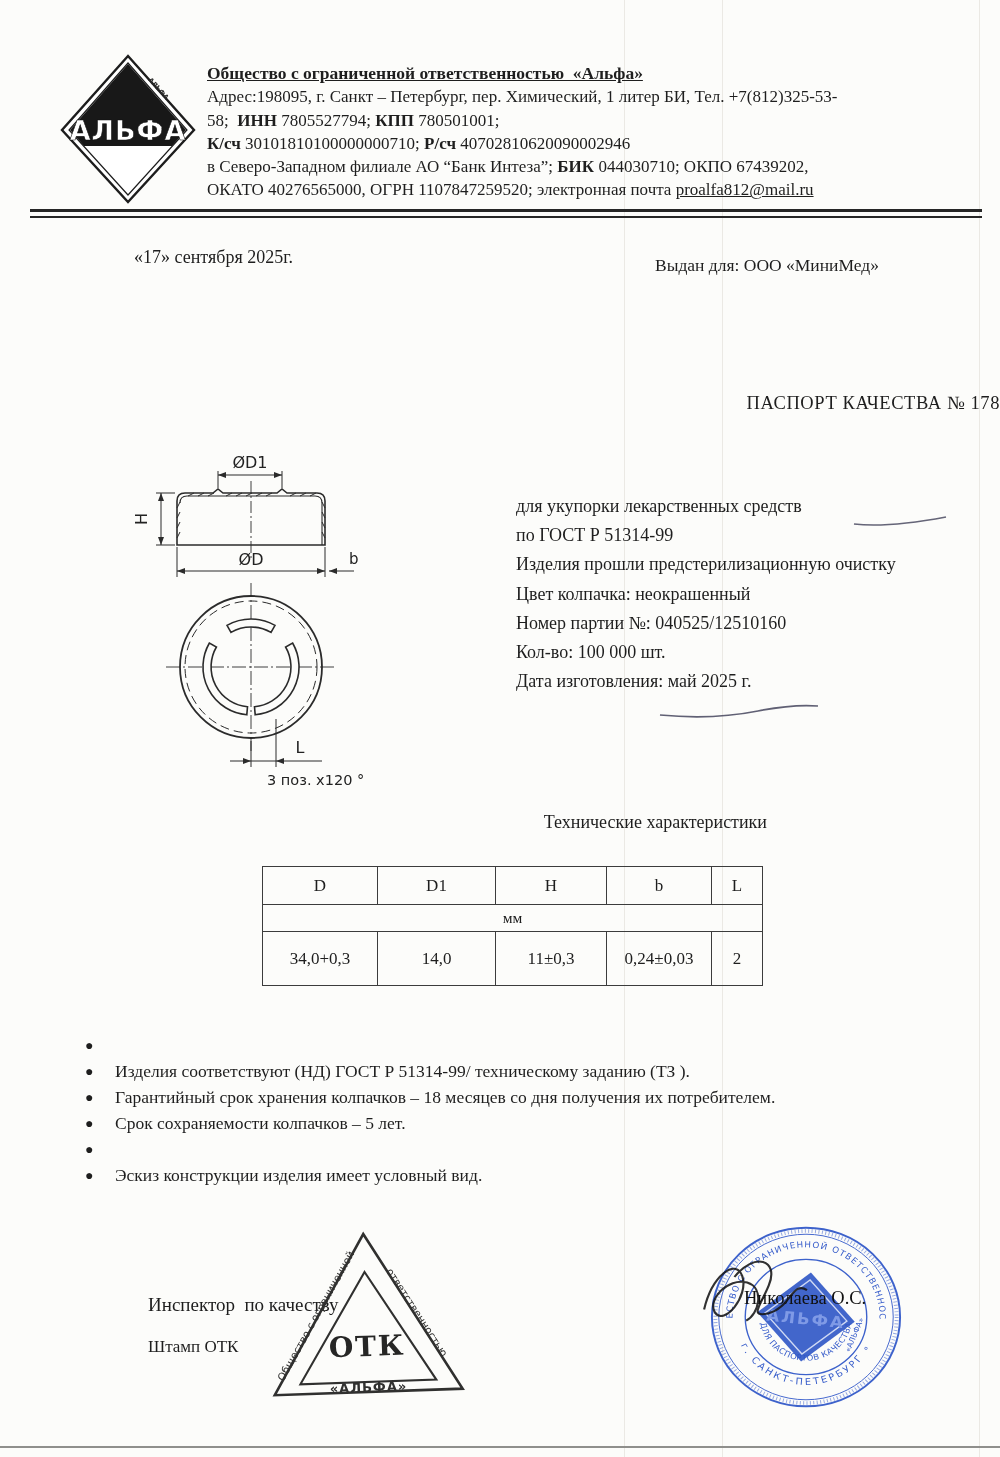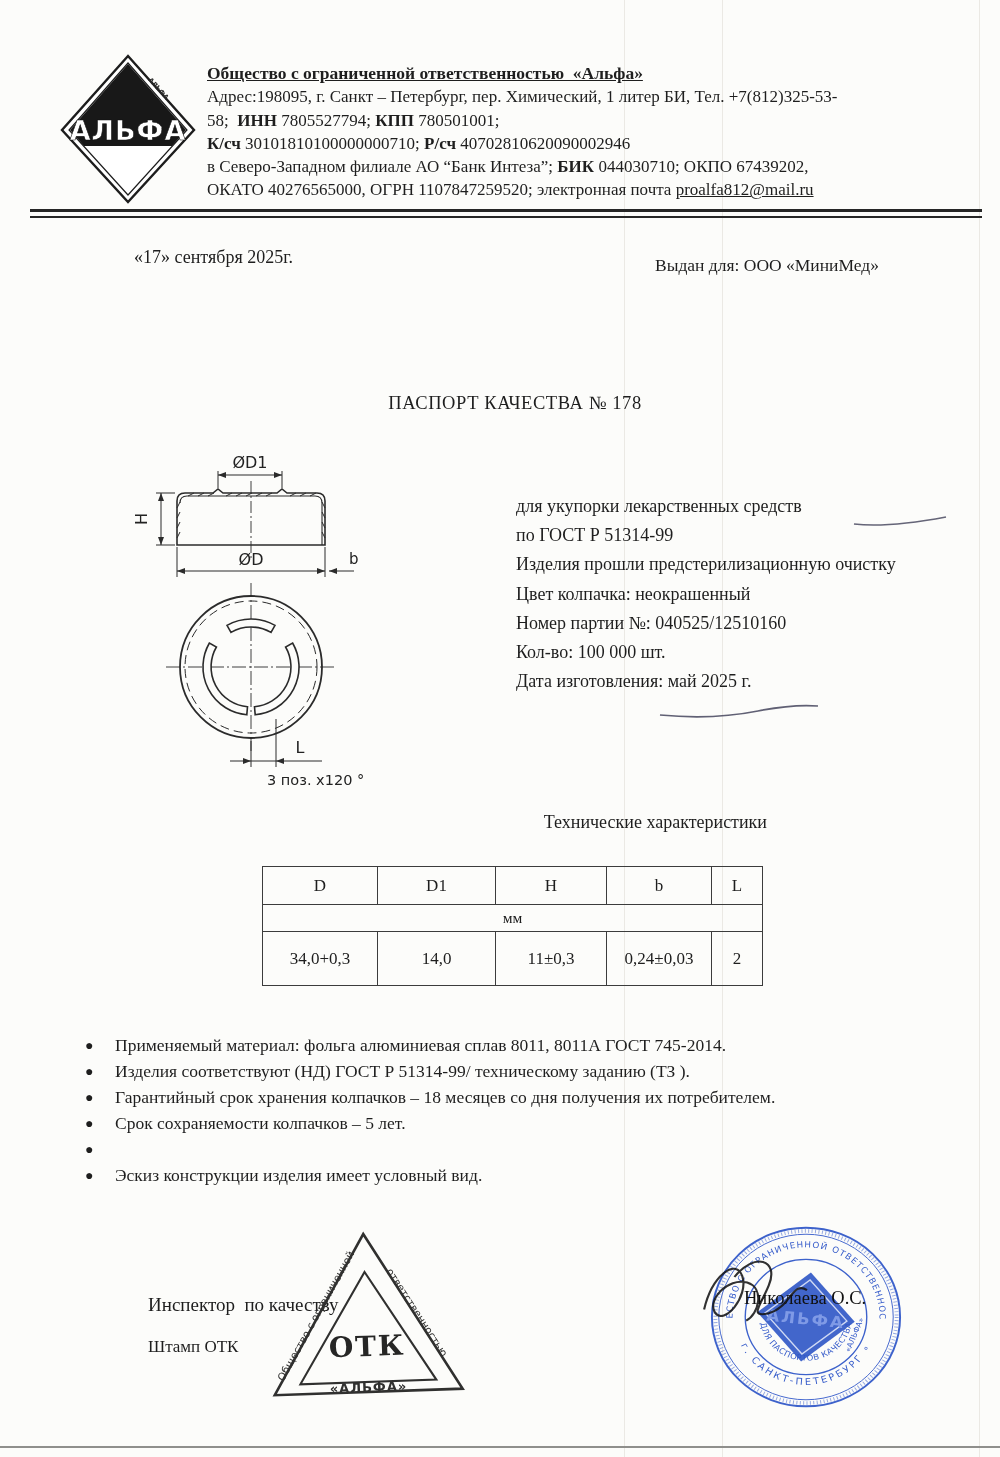--- a/index.html
+++ b/index.html
@@ -15,21 +15,21 @@
   .company b{font-weight:bold;}
   .email{text-decoration:underline;}
   .double-rule{left:30px;top:209px;width:952px;height:4px;
                border-top:3px solid #262626;border-bottom:2px solid #262626;}
 
   
   .date-line{left:110px;top:247px;font-size:18px;margin-left:24px;}
   .issued-for{left:655px;top:255px;font-size:17.5px;text-align:right;}
 
   
-  .doc-title{left:0;top:393px;width:1000px;text-align:center;font-size:18.5px;letter-spacing:.6px;padding-left:30px;box-sizing:border-box;}
+  .doc-title{left:0;top:393px;width:1000px;text-align:right;font-size:18.5px;letter-spacing:.6px;padding-left:30px;box-sizing:border-box;}
 
   
   .info{left:516px;top:492px;width:450px;font-size:18px;line-height:29.2px;}
   .ink{position:absolute;z-index:3;}
 
   
   .specs-title{left:262px;top:812px;width:505px;text-align:right;font-size:18px;}
   table.specs{position:absolute;left:262px;top:866px;border-collapse:collapse;z-index:2;
               font-size:17px;text-align:center;}
   table.specs td{border:1.6px solid #3c3c3c;padding:0;}
@@ -164,21 +164,20 @@
       <td>11±0,3</td>
       <td>0,24±0,03</td>
       <td>2</td>
     </tr>
   </tbody>
     </table>
 
   <div class="abs bullets">
     <div class="bullet">
         <span class="dot">●</span>
-        <span class="btxt">Применяемый материал: фольга алюминиевая сплав 8011, 8011А ГОСТ 745-2014.</span>
       </div>
     <div class="bullet">
         <span class="dot">●</span>
         <span class="btxt">Изделия соответствуют (НД) ГОСТ Р 51314-99/ техническому заданию (ТЗ ).</span>
       </div>
     <div class="bullet">
         <span class="dot">●</span>
         <span class="btxt">Гарантийный срок хранения колпачков – 18 месяцев со дня получения их потребителем.</span>
       </div>
     <div class="bullet">

